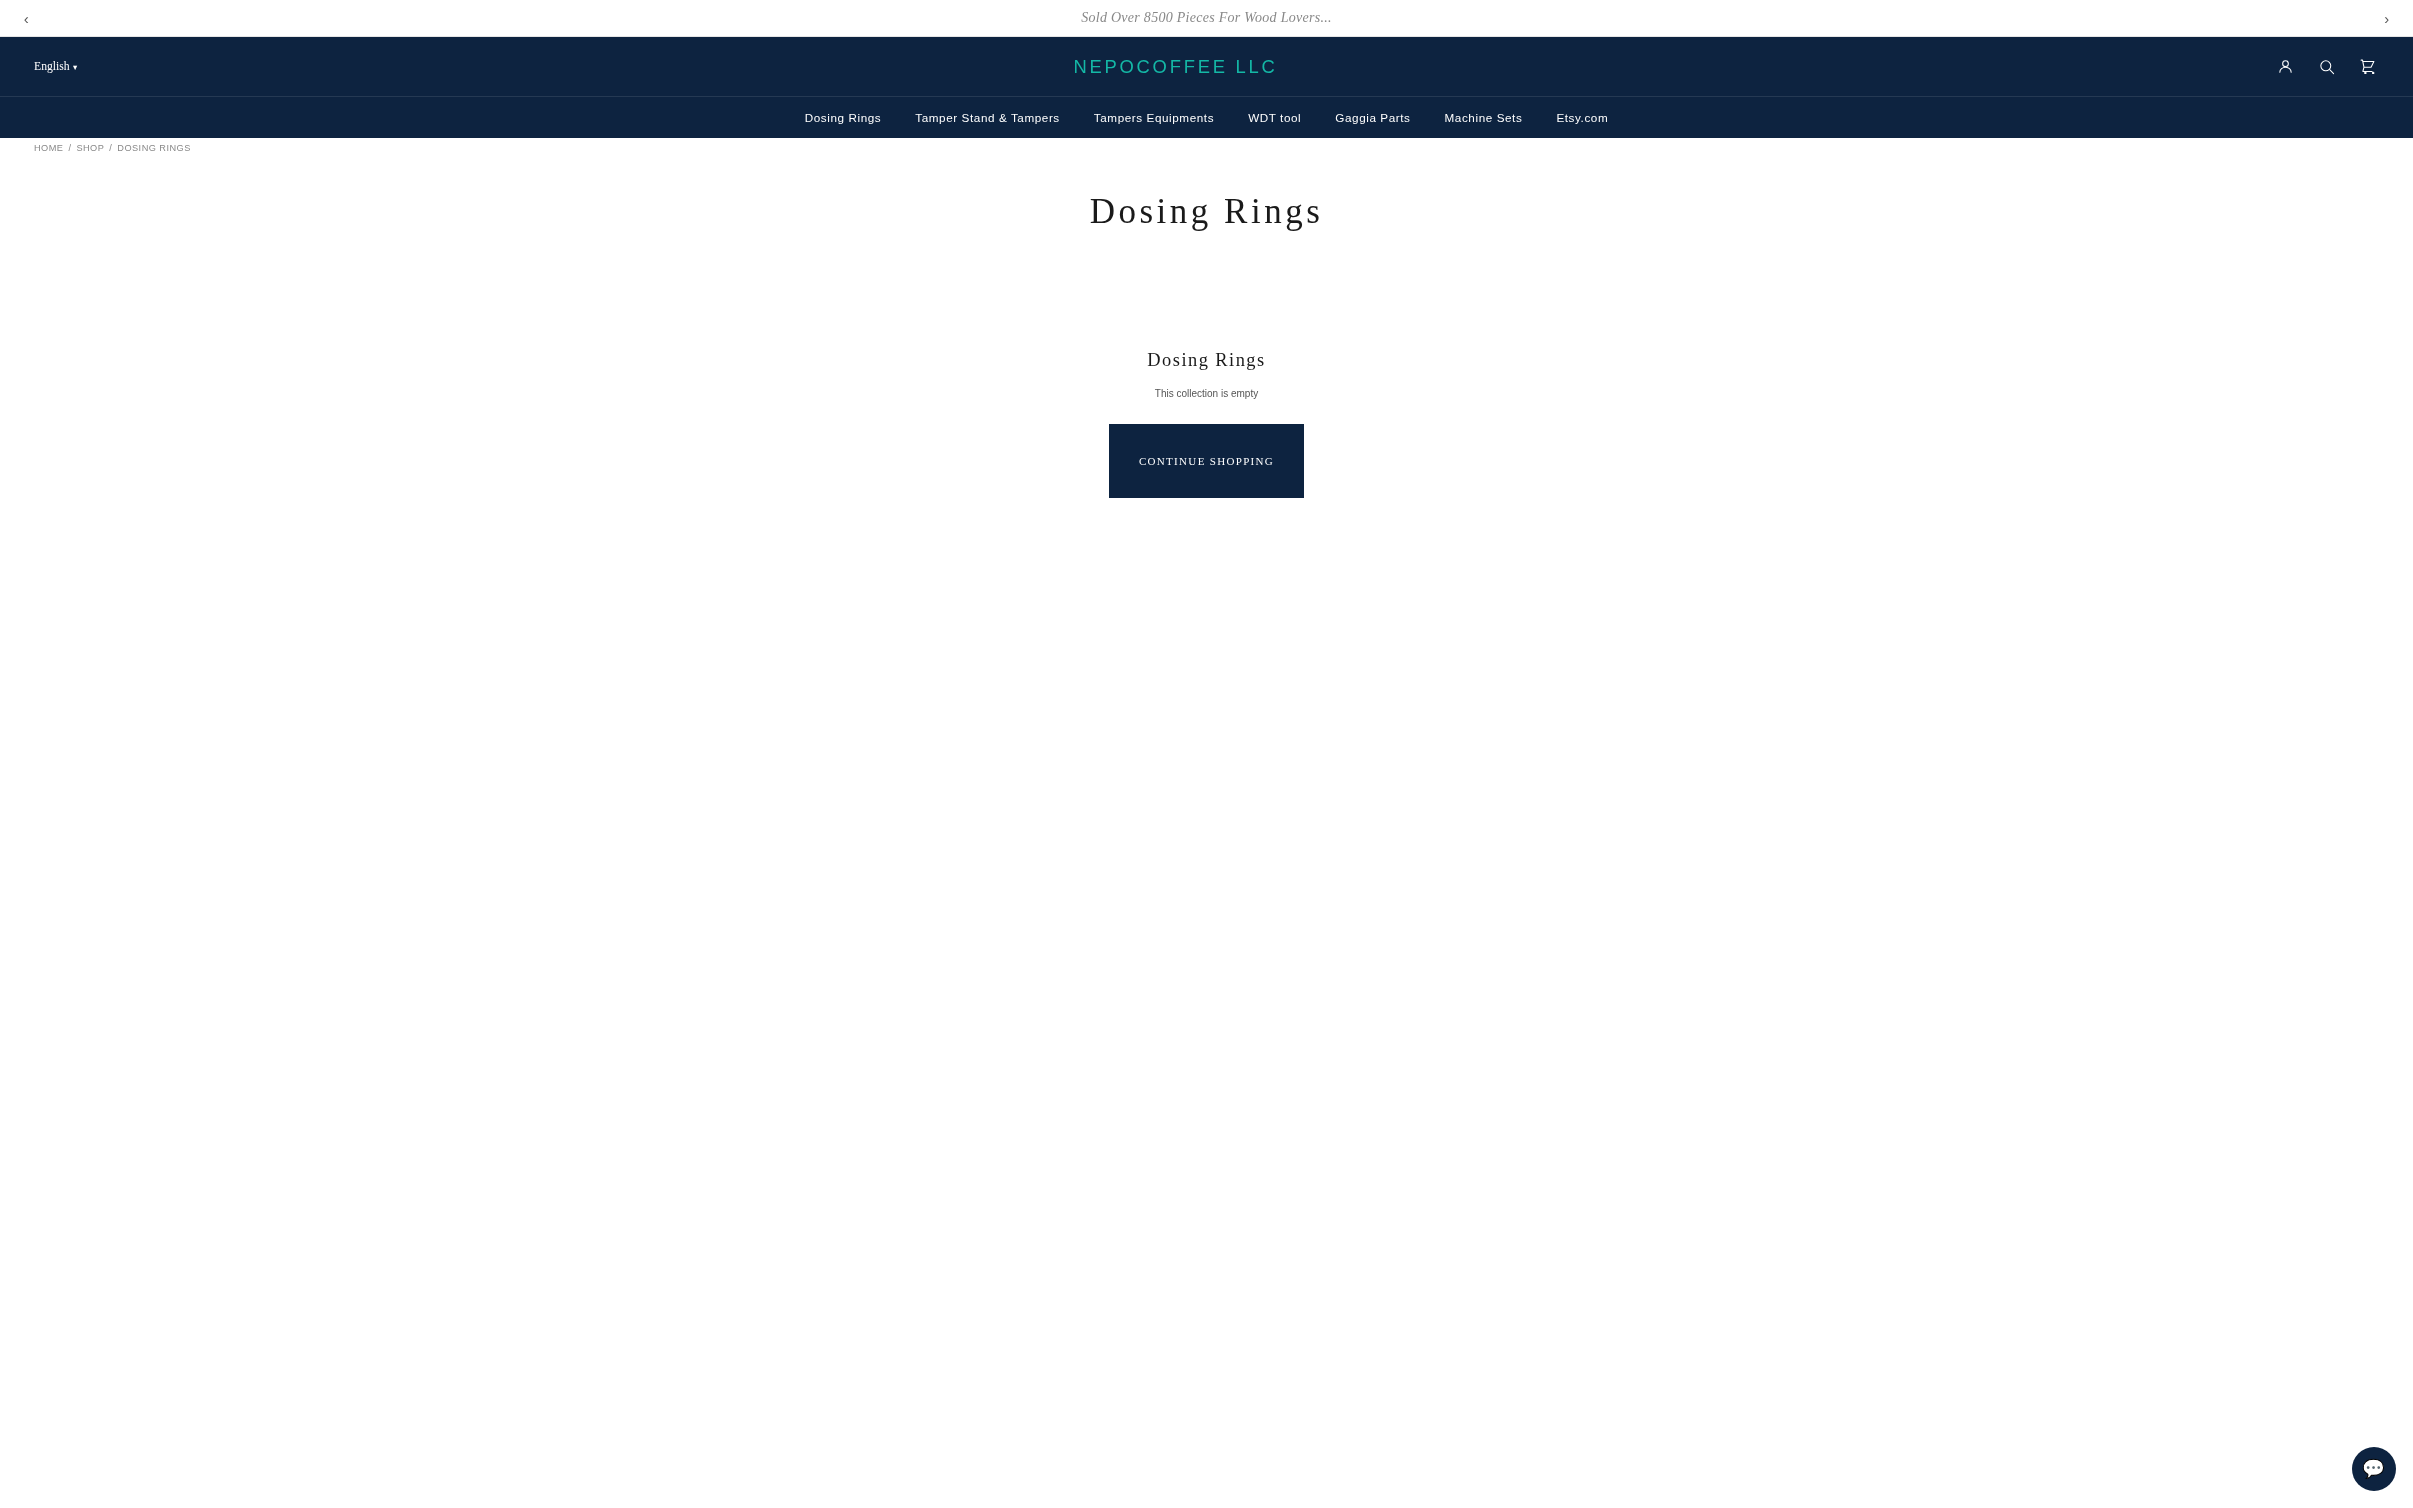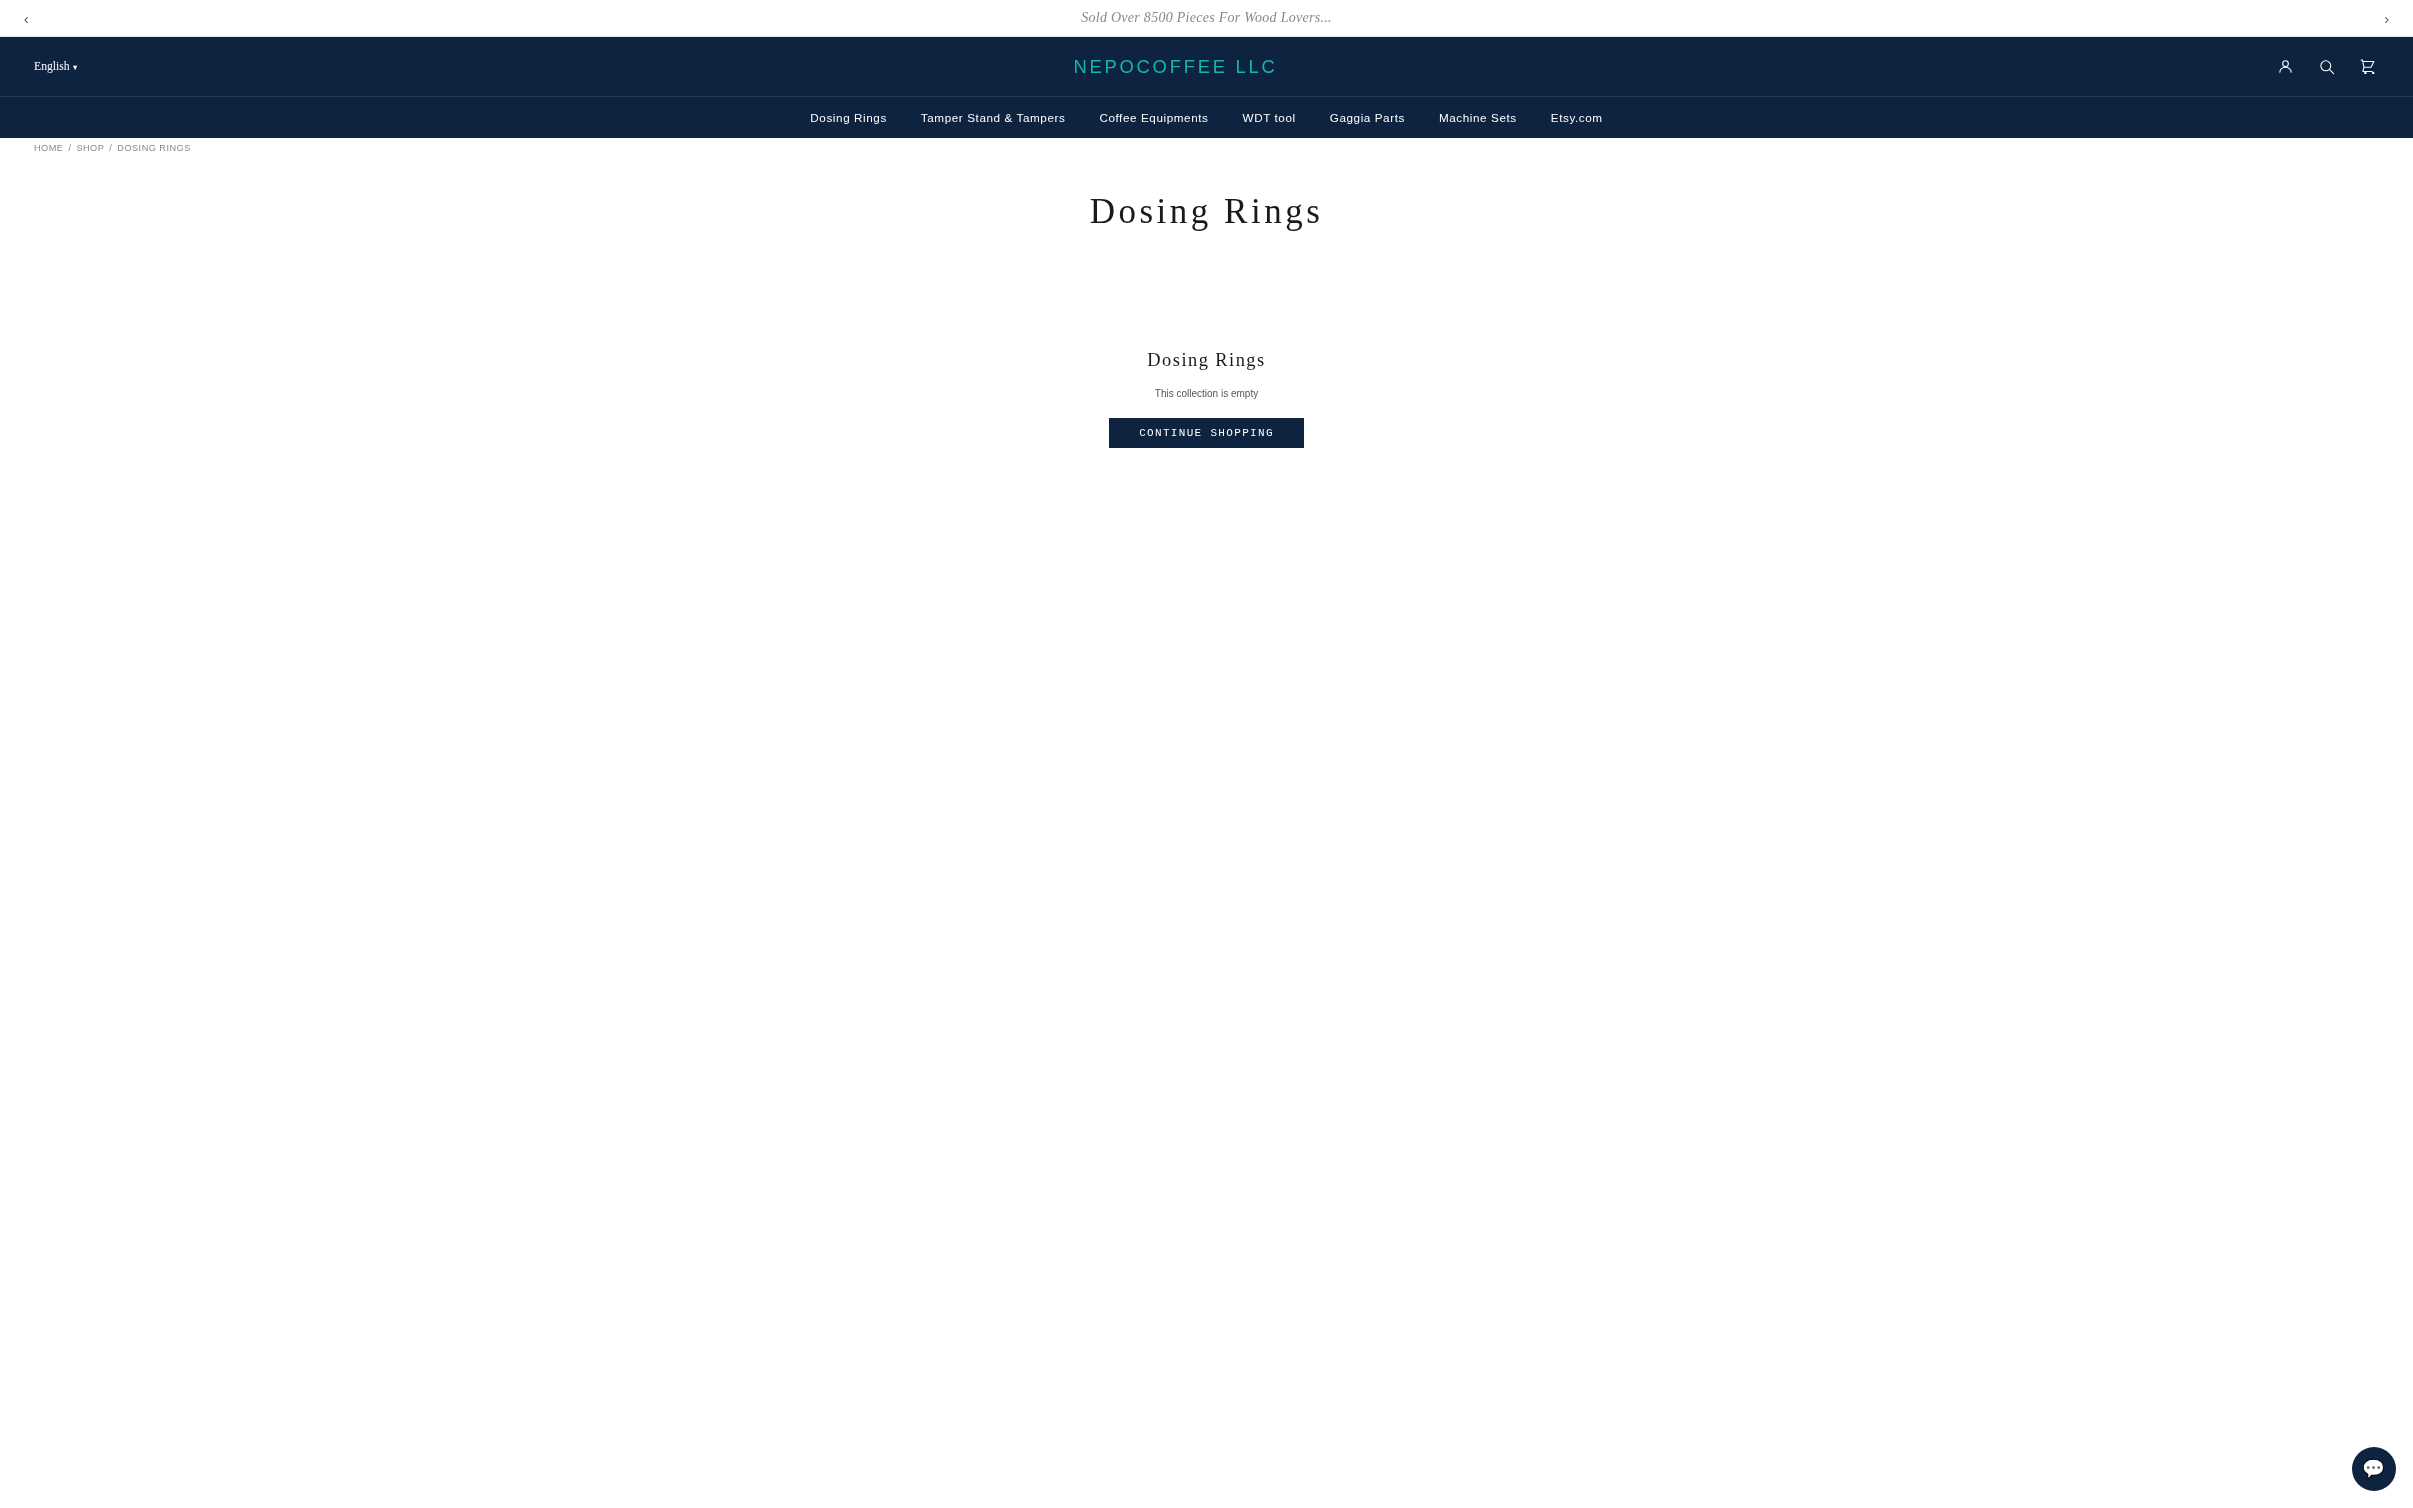--- a/index.html
+++ b/index.html
@@ -188,28 +188,28 @@
       font-family: 'Georgia', serif;
     }
 
     .empty-state-message {
       font-size: 10px;
       color: #555;
       font-family: 'Arial', sans-serif;
     }
 
     .continue-shopping-btn {
-      margin-top: 2px;
+      margin-top: 8px;
       background: #0d2340;
       color: #ffffff;
       border: none;
-      padding: 9px 30px;
+      padding: 31px 30px;
       font-size: 11px;
       letter-spacing: 0.12em;
-      font-family: Liberation Mono, monospace;
+      font-family: Liberation Serif, serif;
       cursor: pointer;
       font-weight: 500;
     }
 
     
     .chat-button {
       position: fixed;
       bottom: 17px;
       right: 17px;
       width: 44px;
@@ -284,21 +284,21 @@
 </div>
 
 <nav class="nav-bar">
   <a class="nav-item" href="#">
     <span>Dosing Rings</span>
   </a>
   <a class="nav-item" href="#">
     <span>Tamper Stand &amp; Tampers</span>
   </a>
   <a class="nav-item" href="#">
-    <span>Coffee Equipments</span>
+    <span>Tampers Equipments</span>
   </a>
   <a class="nav-item" href="#">
     <span>WDT tool</span>
   </a>
   <a class="nav-item" href="#">
     <span>Gaggia Parts</span>
   </a>
   <a class="nav-item" href="#">
     <span>Machine Sets</span>
   </a>

